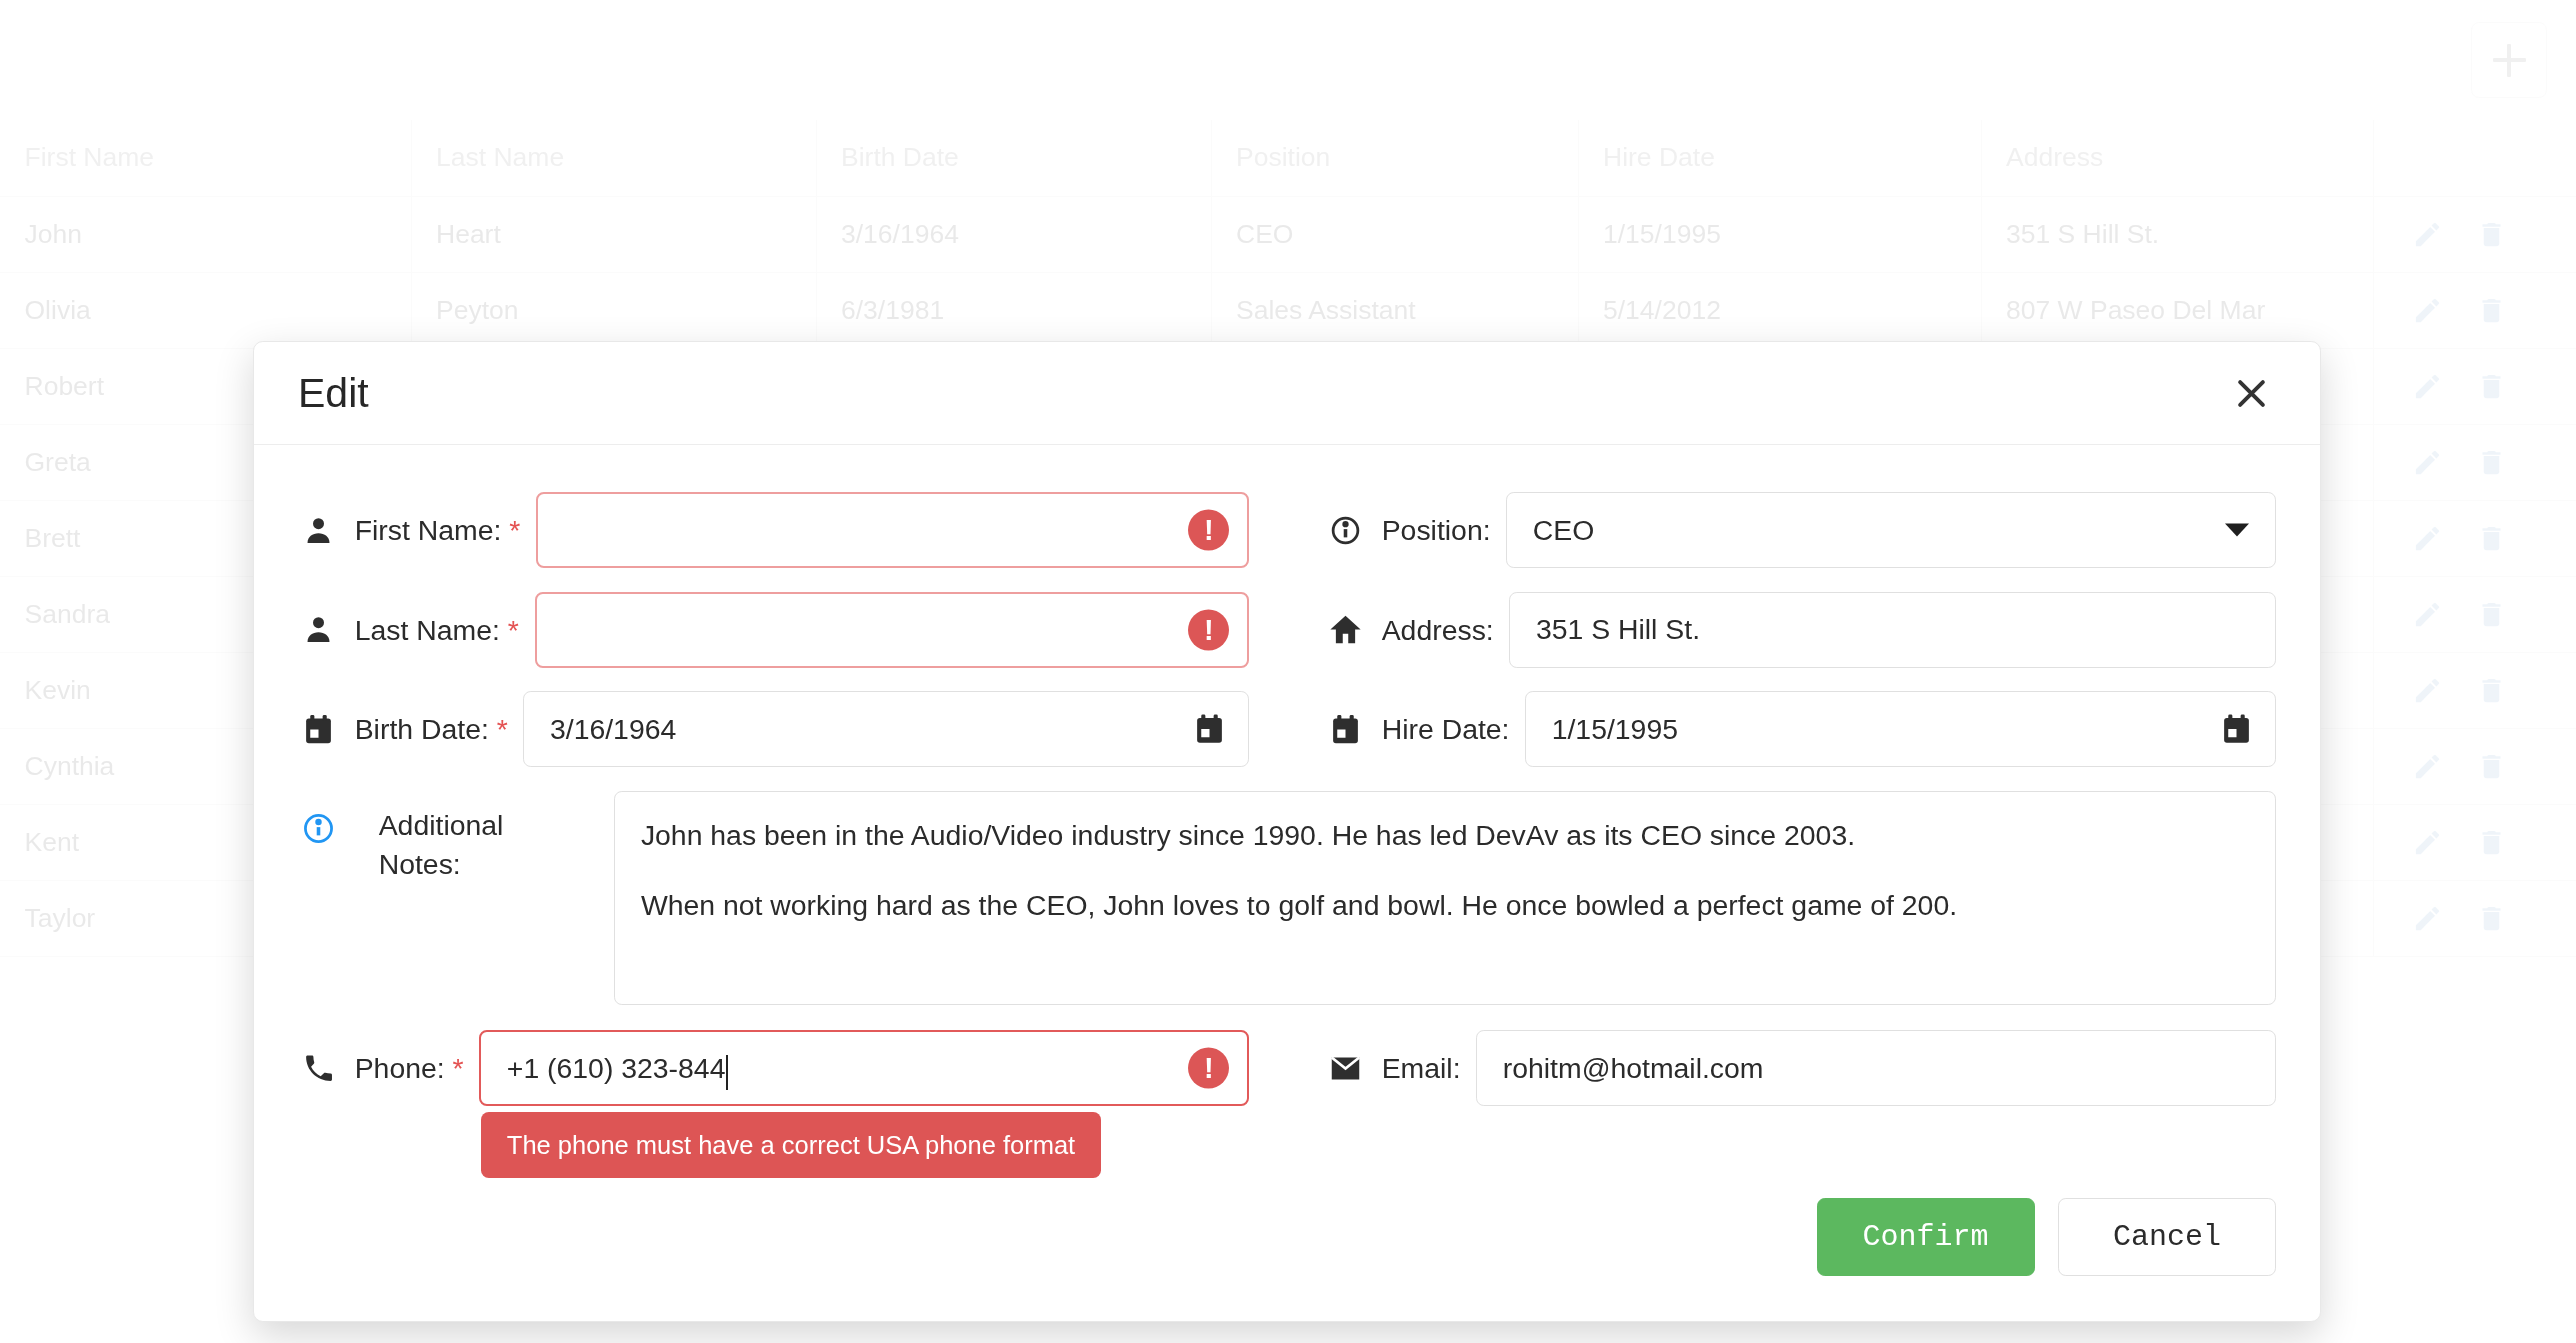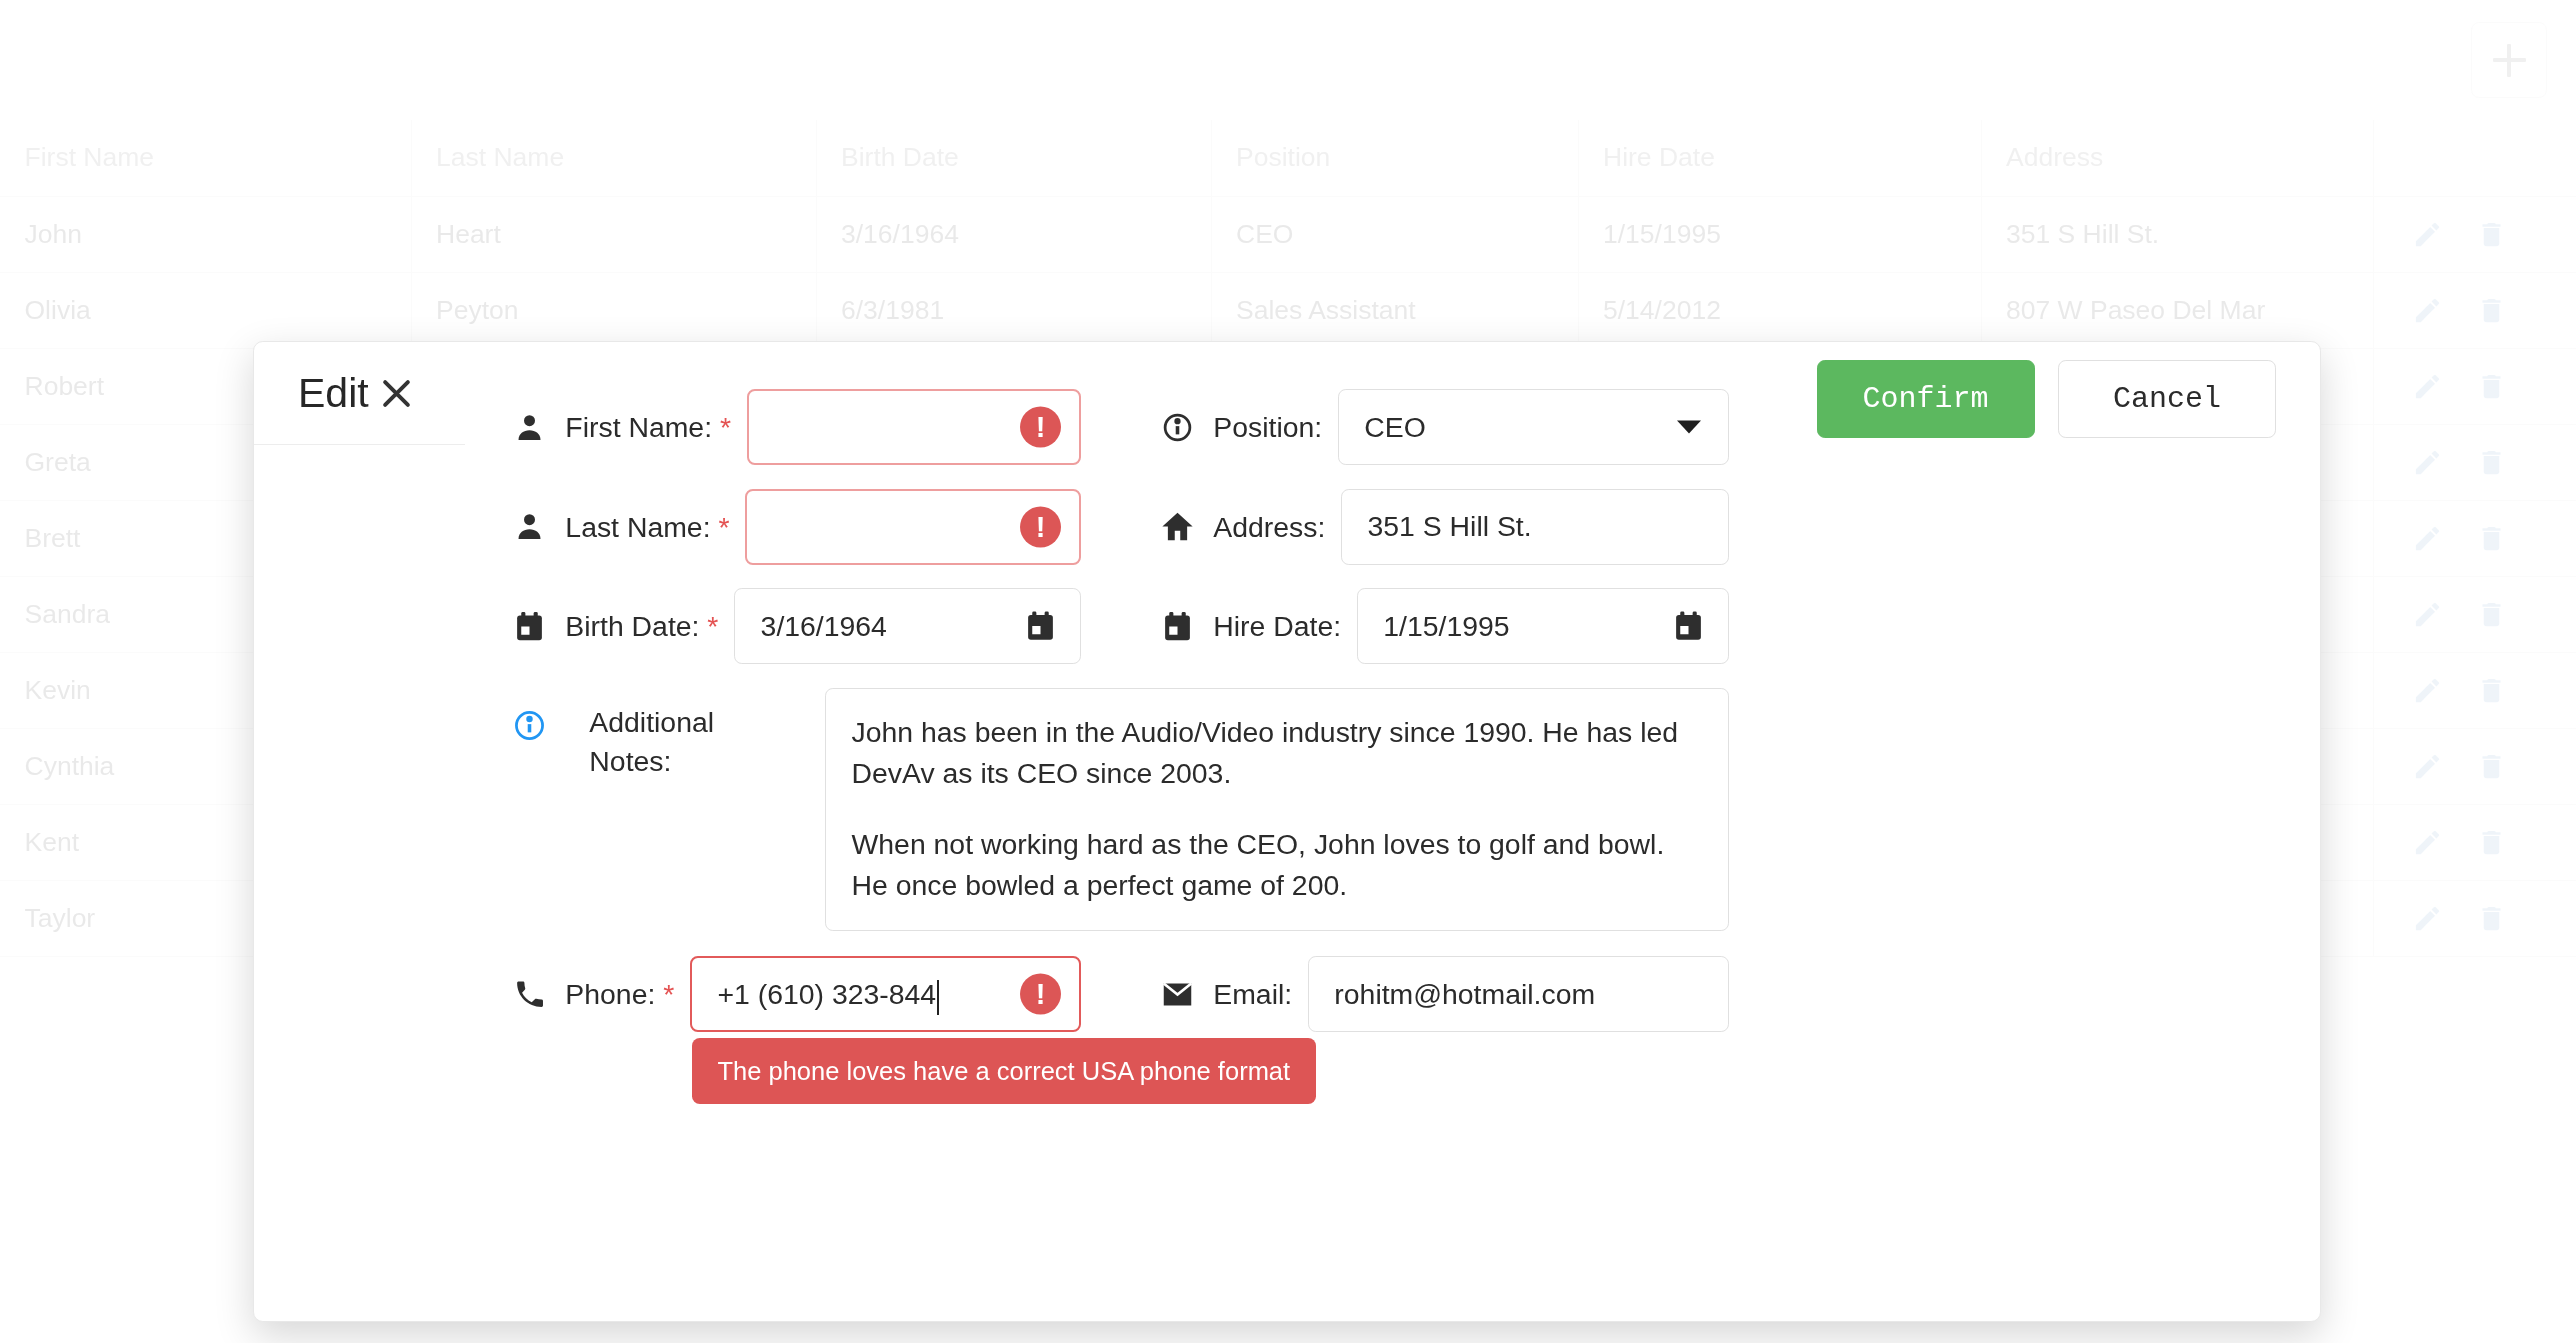--- a/index.html
+++ b/index.html
@@ -113,20 +113,21 @@
     position: absolute;
     left: 253px;
     top: 341px;
     width: 2068px;
     height: 981px;
     background: #ffffff;
     border: 1px solid #e8e8e8;
     border-radius: 9.8px;
     box-shadow: 0 13.7px 39px rgba(0,0,0,0.16);
     display: flex;
+    flex-direction: column;
   }
 
   .modal-header {
     height: 103px;
     border-bottom: 1px solid #ededed;
     display: flex;
     align-items: center;
     justify-content: space-between;
     padding: 0 41px 0 44px;
     flex: none;
@@ -740,21 +741,21 @@
           <div class="field-label">
             <span>Phone:</span>
             <span class="req-star">*</span>
           </div>
           <div class="field-control">
             <div class="text-input invalid focused">
               <span>+1 (610) 323-844</span>
                 <span class="caret"></span>
             </div>
             <div class="err-badge">!</div>
-            <div class="tooltip-error">The phone loves have a correct USA phone format</div>
+            <div class="tooltip-error">The phone must have a correct USA phone format</div>
           </div>
         </div>
 
         <div class="field-row row-email">
           <div class="field-icon">
             <svg viewBox="0 0 24 24" fill="currentColor">
                 <path d="M2 4h20v16H2z"></path>
                 <path d="M2 4l10 8 10-8" fill="none" stroke="#ffffff" stroke-width="2"></path>
               </svg>
           </div>

